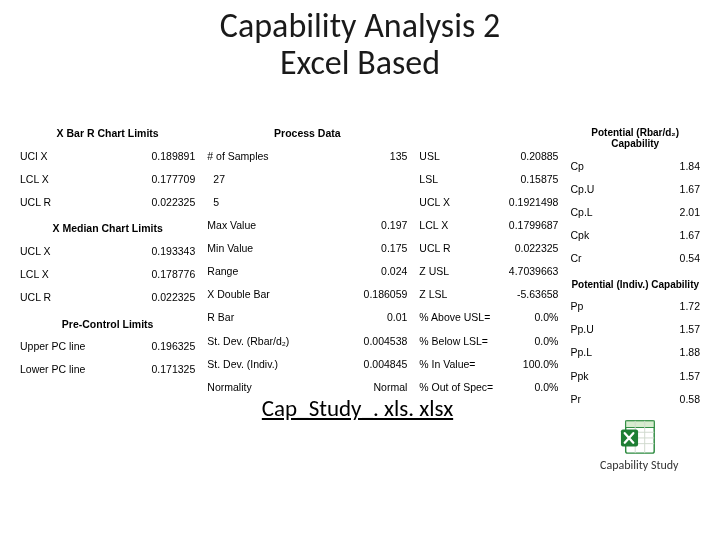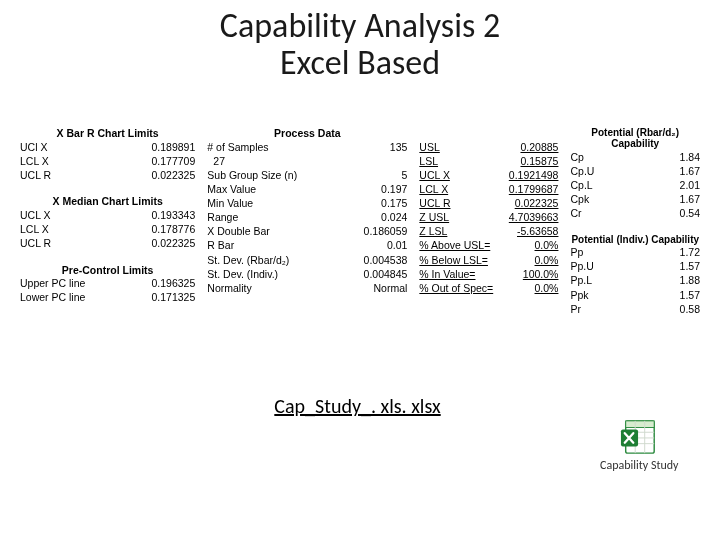--- a/index.html
+++ b/index.html
@@ -39,45 +39,46 @@
     display: flex;
     flex-direction: row;
     gap: 12px;
   }
   .col {
     display: flex;
     flex-direction: column;
   }
   .col1 { width: 184px; }
   .col2 { width: 210px; }
-  .col3 { width: 146px; text-decoration: underline; }
+  .col3 { width: 146px; }
   .col4 { width: 136px; justify-content: flex-end; }
   .section-title {
     font-weight: 700;
     text-align: center;
     padding: 1px 0;
   }
   .spacer { height: 12px; }
   .row {
     display: flex;
     flex-direction: row;
     justify-content: space-between;
     padding: 0.5px 0;
     line-height: 1.25;
+    margin-top: 9px;
   }
   .row .label { flex: 1; white-space: nowrap; }
   .row .value { text-align: right; white-space: nowrap; padding-left: 6px;}
   .file-link {
     position: absolute;
     top: 394px;
     left: 0;
     width: 715px;
     text-align: center;
     font-family: Calibri, Arial, sans-serif;
-    font-size: 20px;
+    font-size: 23px;
     text-decoration: underline;
     color: #000;
   }
   .excel-icon-wrap {
     position: absolute;
     top: 418px;
     left: 600px;
     text-align: center;
     font-family: Calibri, Arial, sans-serif;
   }
@@ -145,21 +146,20 @@
     <div class="col col2">
       <div class="section-title">Process Data</div>
       <div class="row">
           <span class="label"># of Samples</span>
           <span class="value">135</span>
         </div>
       <div class="row">
           <span class="value">27</span>
         </div>
       <div class="row">
-          <span class="label">Sub Group Size (n)</span>
           <span class="value">5</span>
         </div>
       <div class="row">
           <span class="label">Max Value</span>
           <span class="value">0.197</span>
         </div>
       <div class="row">
           <span class="label">Min Value</span>
           <span class="value">0.175</span>
         </div>

